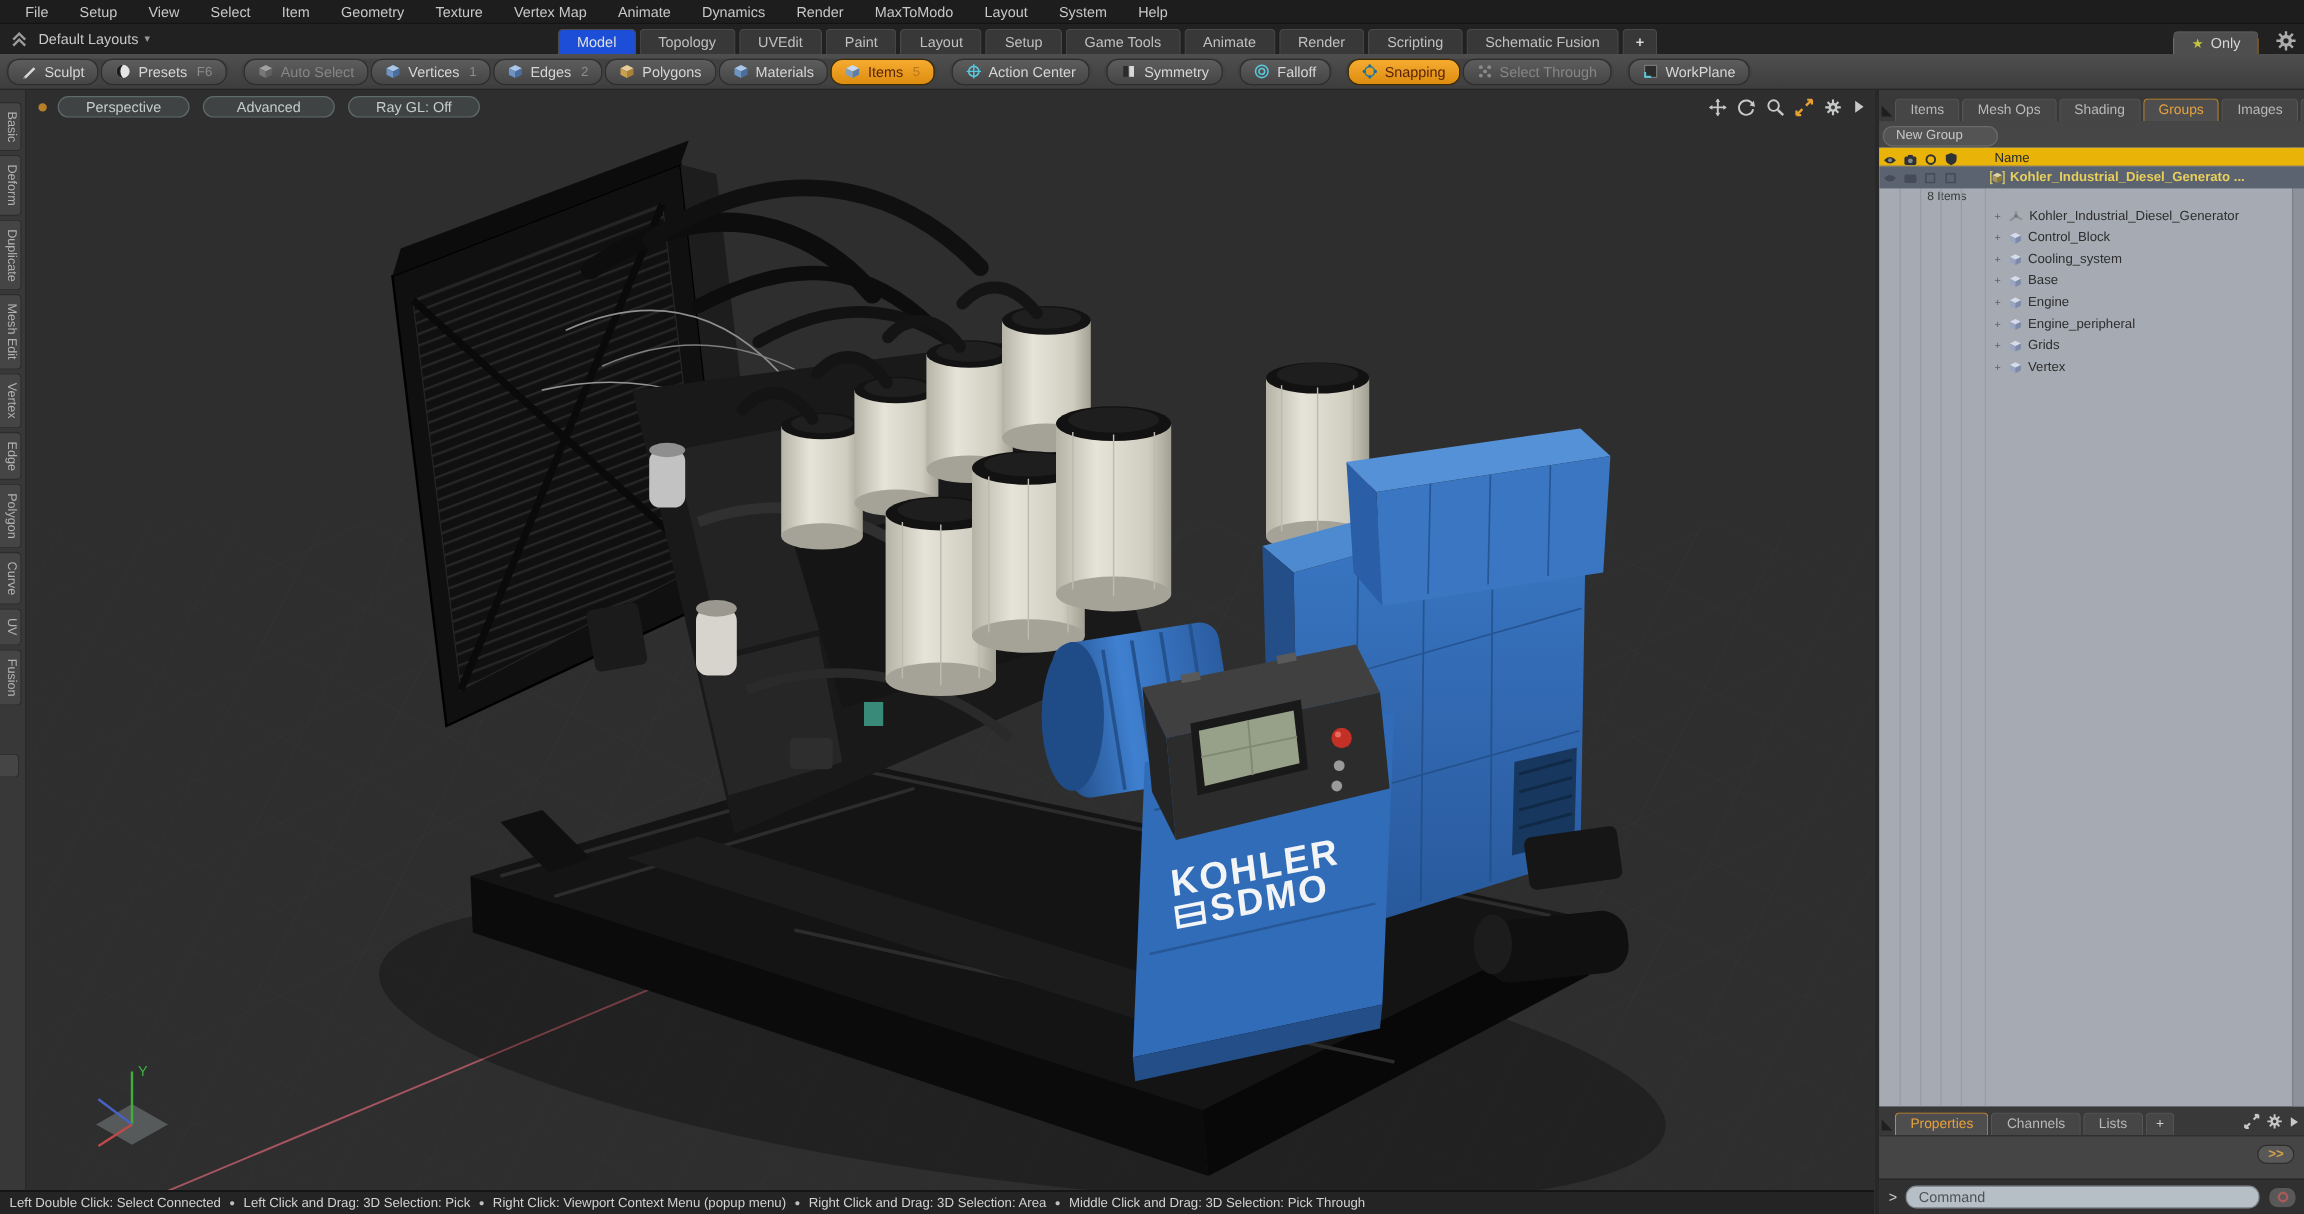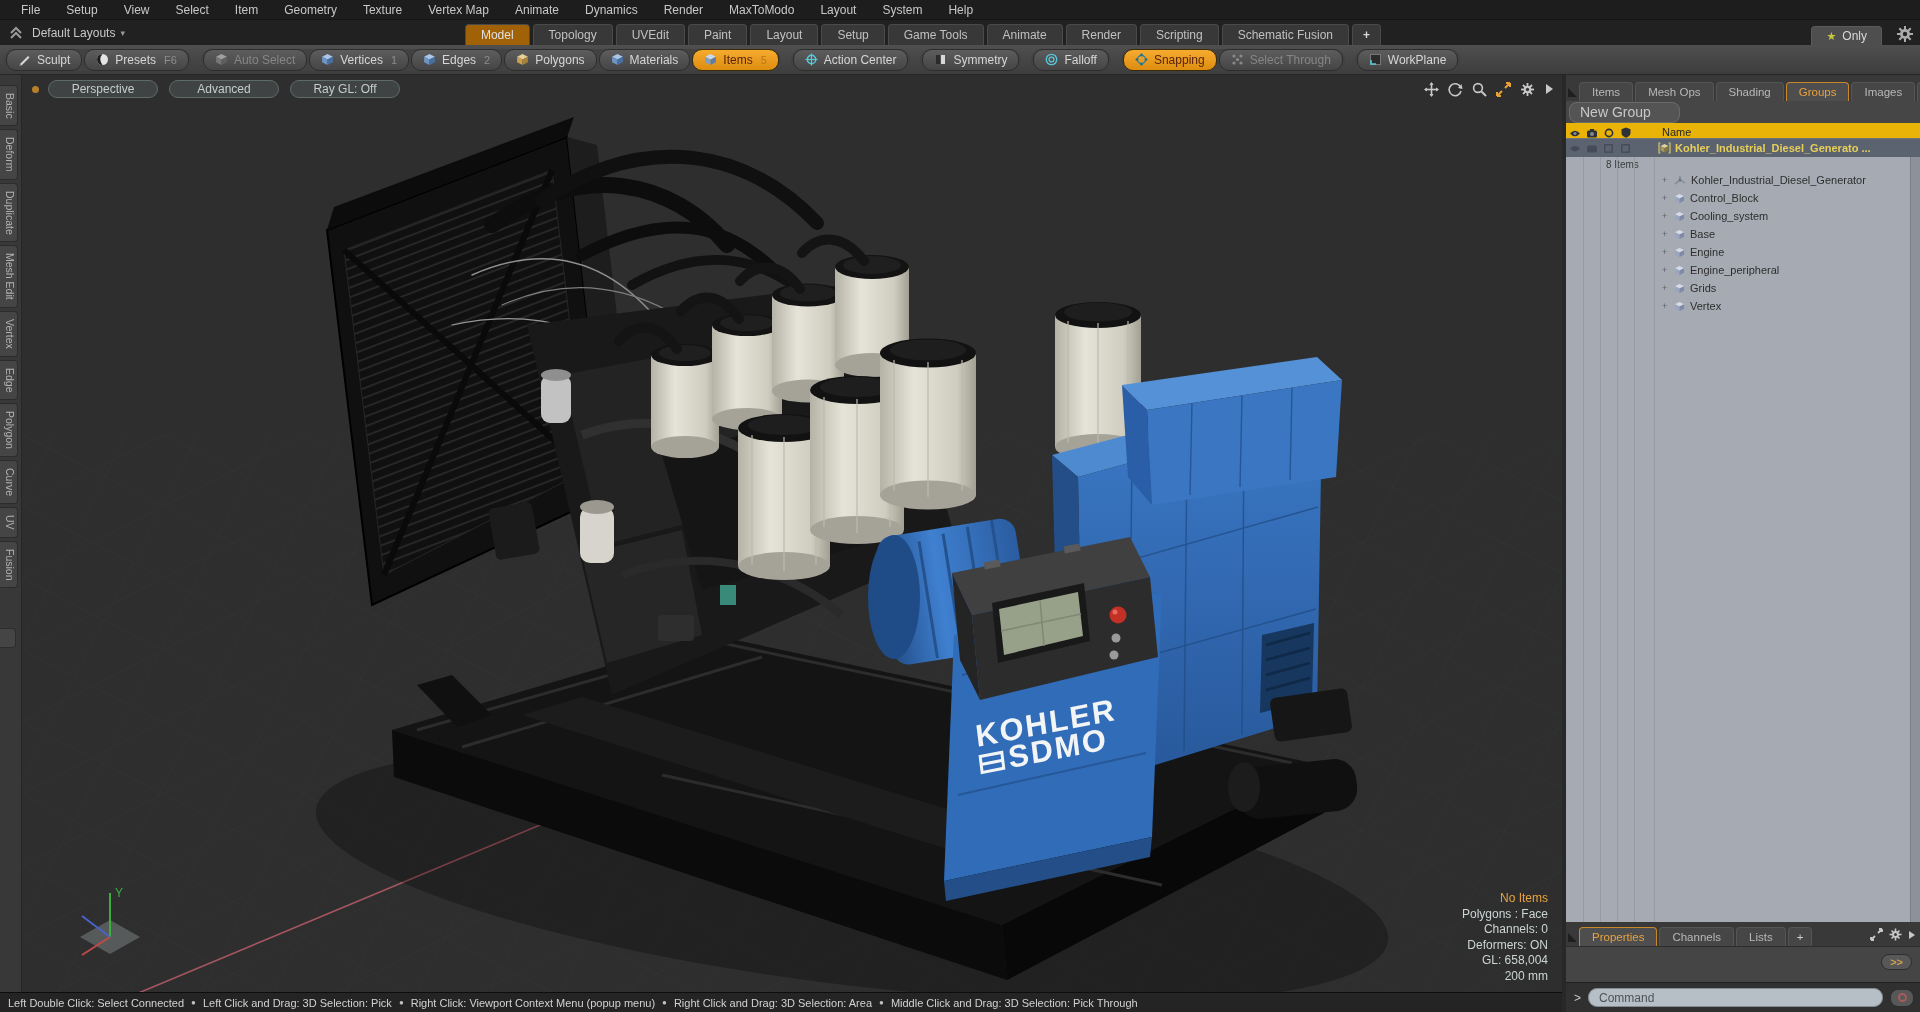--- a/index.html
+++ b/index.html
@@ -15,21 +15,21 @@
   
   .layoutbar { position:absolute; left:0; top:20px; width:1920px; height:25px;
     background:#212121; display:flex; align-items:flex-end; }
   .lb-left { display:flex; align-items:center; height:100%; padding-left:8px; }
   .lb-chev { width:16px; height:14px; margin-right:8px; }
   .lb-switch { color:#c8c8c8; font-size:12px; }
   .lb-caret { color:#999; font-size:9px; margin-left:5px; }
   .tabs { display:flex; align-items:flex-end; margin-left:340px; height:100%; }
   .tab { background:#383838; border:1px solid #4a4a4a; border-bottom:none; border-radius:4px 4px 0 0;
     color:#c0c0c0; font-size:12px; padding:3px 15px 3px 15px; margin-right:3px; white-space:nowrap; }
-  .tab.active { background:#a16207; color:#e0e0e0; box-shadow:0 3px 0 0 #e8952a; }
+  .tab.active { background:#1d4ed8; color:#e0e0e0; box-shadow:0 3px 0 0 #e8952a; }
   .tab.addtab { padding:3px 10px; color:#d8d8d8; font-weight:bold; }
   .lb-right { margin-left:auto; display:flex; align-items:flex-end; height:100%; padding-right:6px; }
   .only-btn { background:#4e4e4e; border:1px solid #5a5a5a; border-bottom:none; border-radius:4px 4px 0 0;
     color:#d8d8d8; font-size:12px; padding:2px 14px; display:flex; gap:6px; align-items:center;
     box-shadow:0 3px 0 0 #e8952a; margin-right:14px;}
   .only-star { color:#c6c63e; font-size:11px; }
   .gearbox { width:18px; height:18px; margin-bottom:2px; }
 
   
   .toolbar { position:absolute; left:0; top:45px; width:1920px; height:30px;
@@ -79,21 +79,21 @@
     background:#444; border-left:4px solid #282828; display:flex; flex-direction:column; }
   .rp-tabs { height:26px; background:#393939; display:flex; align-items:flex-end; padding:0 4px 0 2px; }
   .corner { width:0; height:0; border-left:9px solid #1f1f1f; border-top:9px solid transparent; margin:0 2px 4px 0; }
   .ptab { background:#464646; border:1px solid #555; border-bottom:none; border-radius:4px 4px 0 0;
     color:#b8b8b8; font-size:11.5px; padding:3px 12px; margin-right:2px; white-space:nowrap;}
   .ptab.active { color:#e8a23c; border-color:#c8872a; background:#4e4e4e; }
   .ptab.addtab { padding:3px 8px; color:#cfcfcf; }
   .rp-icons { margin-left:auto; display:flex; align-items:center; gap:6px; padding-bottom:5px; }
   .rp-toolrow { height:22px; background:#464646; padding:2px 0 0 3px; }
   .newgroup-btn { background:#545454; border:1px solid #6a6a6a; border-radius:8px; color:#c8c8c8;
-    font-size:14px; padding:1px 28px 2px 10px; }
+    font-size:11px; padding:1px 28px 2px 10px; }
 
   .tree { flex:1; background:#a6abb3; position:relative; overflow:hidden;
     font-size:11px; color:#2d2d2d; }
   .colline { position:absolute; top:0; bottom:0; width:1px; background:#979ca4; }
   .tree-header { position:relative; height:16px; background:#eab308; border-bottom:1px solid #6f747a;
     display:flex; align-items:flex-end; }
   .hcell { width:17px; display:flex; justify-content:center; }
   .tree-header .hname { margin-left:28px; color:#24282c; font-size:11px; }
   .grow { position:relative; display:flex; align-items:center; height:18px; }
   .grow.sel { background:#5b6370; height:18px; }
@@ -575,28 +575,20 @@
             </g>
             <circle cx="7.5" cy="7.5" r="3.8" fill="#c8c8c8"></circle>
             <circle cx="7.5" cy="7.5" r="1.7" fill="#343e3e"></circle>
           </svg>
         <svg width="10" height="12" viewBox="0 0 10 12">
             <polygon points="2,1 9,6 2,11" fill="#c8c8c8"></polygon>
           </svg>
       </span>
     </div>
 
-    <div class="vp-stats">
-      <div class="sel">No Items</div>
-      <div>Polygons : Face</div>
-      <div>Channels: 0</div>
-      <div>Deformers: ON</div>
-      <div>GL: 658,004</div>
-      <div>200 mm</div>
-    </div>
   </div>
 
   <div class="statusbar">
     <span>Left Double Click: Select Connected</span>
     <span class="bullet">●</span>
     <span>Left Click and Drag: 3D Selection: Pick</span>
     <span class="bullet">●</span>
     <span>Right Click: Viewport Context Menu (popup menu)</span>
     <span class="bullet">●</span>
     <span>Right Click and Drag: 3D Selection: Area</span>

